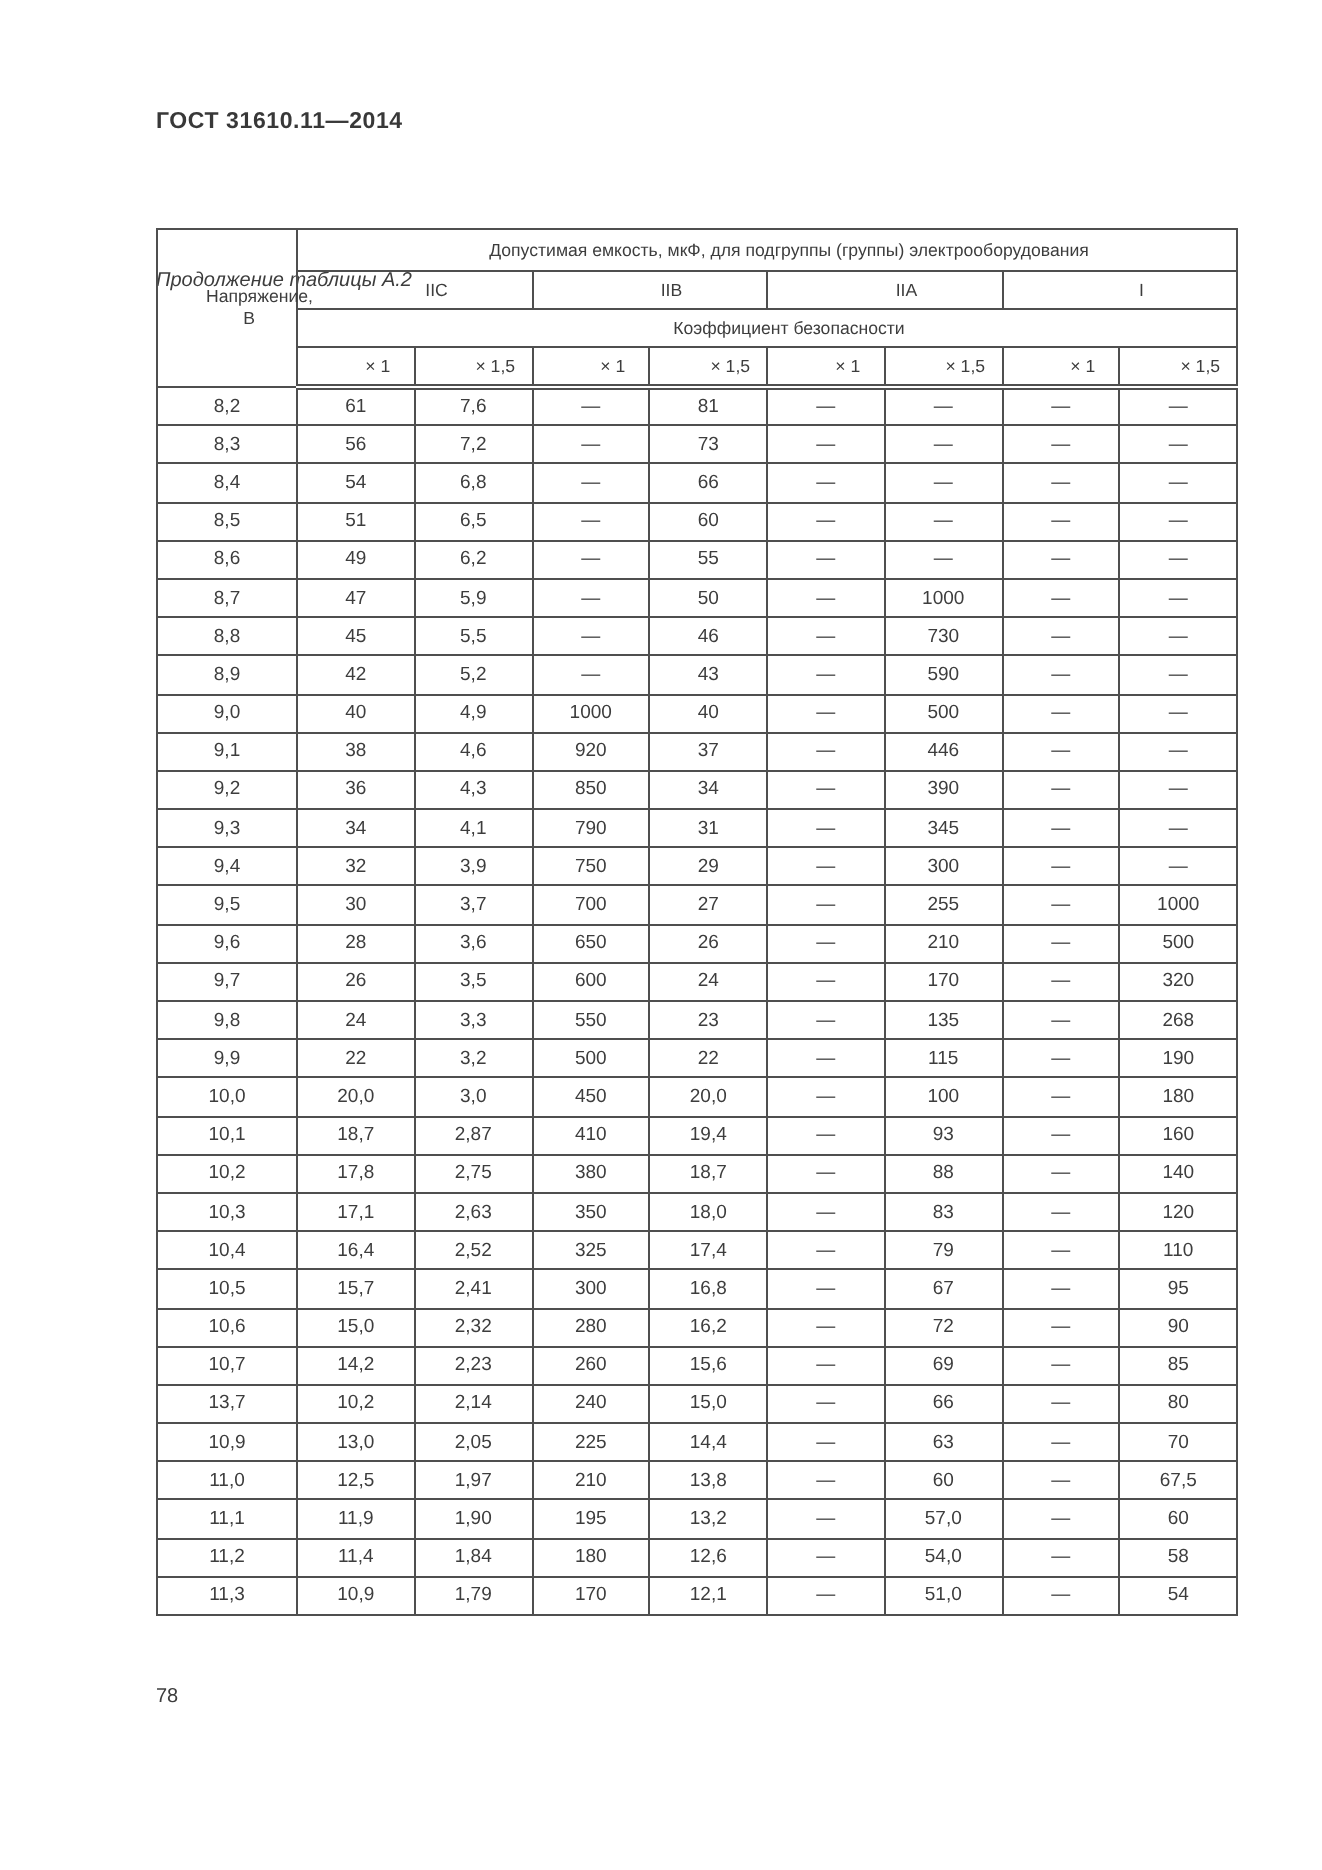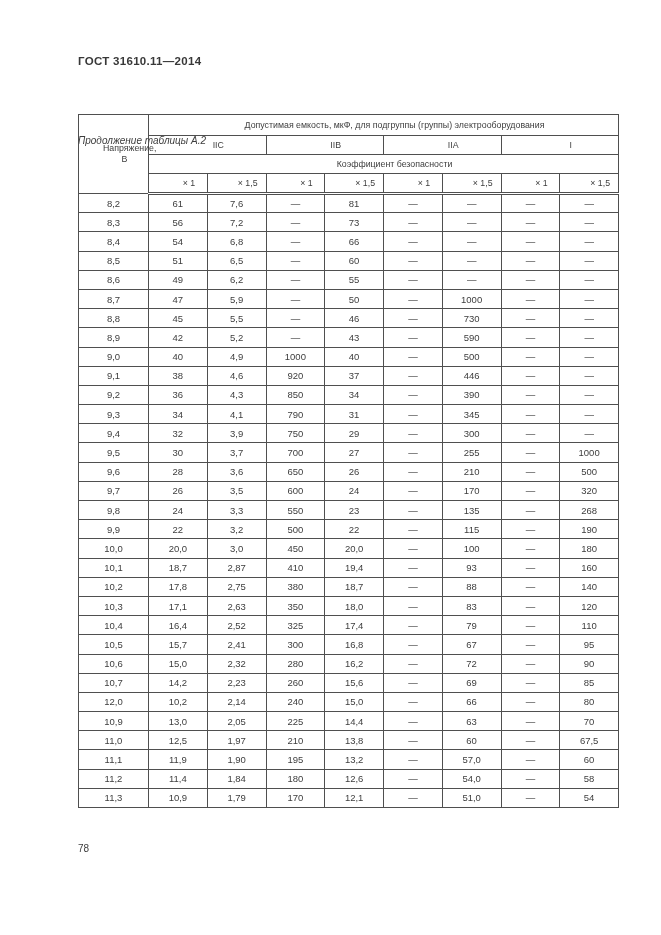--- a/index.html
+++ b/index.html
@@ -367,21 +367,21 @@
         <td>14,2</td>
         <td>2,23</td>
         <td>260</td>
         <td>15,6</td>
         <td>—</td>
         <td>69</td>
         <td>—</td>
         <td>85</td>
       </tr>
       <tr>
-        <td>12,0</td>
+        <td>13,7</td>
         <td>10,2</td>
         <td>2,14</td>
         <td>240</td>
         <td>15,0</td>
         <td>—</td>
         <td>66</td>
         <td>—</td>
         <td>80</td>
       </tr>
       <tr>

